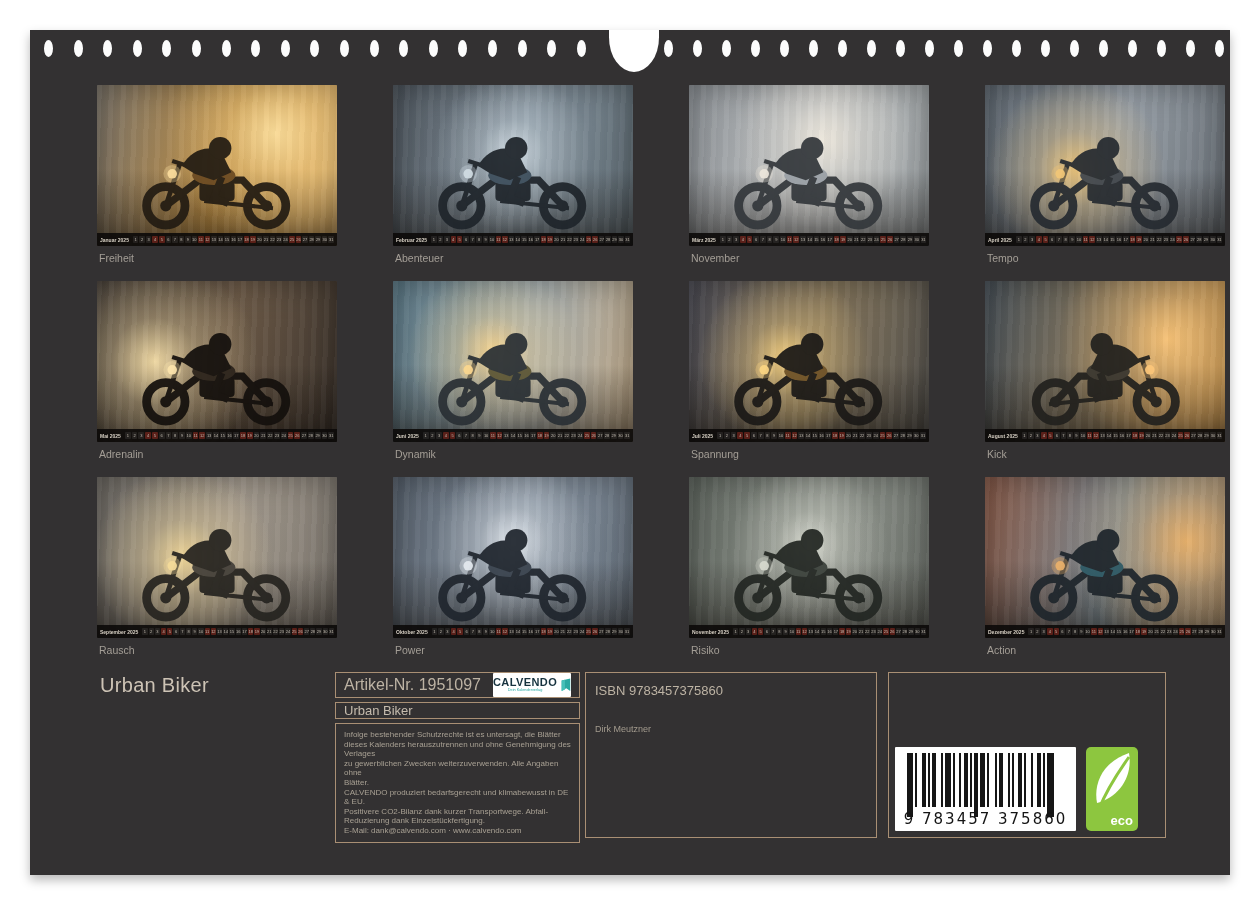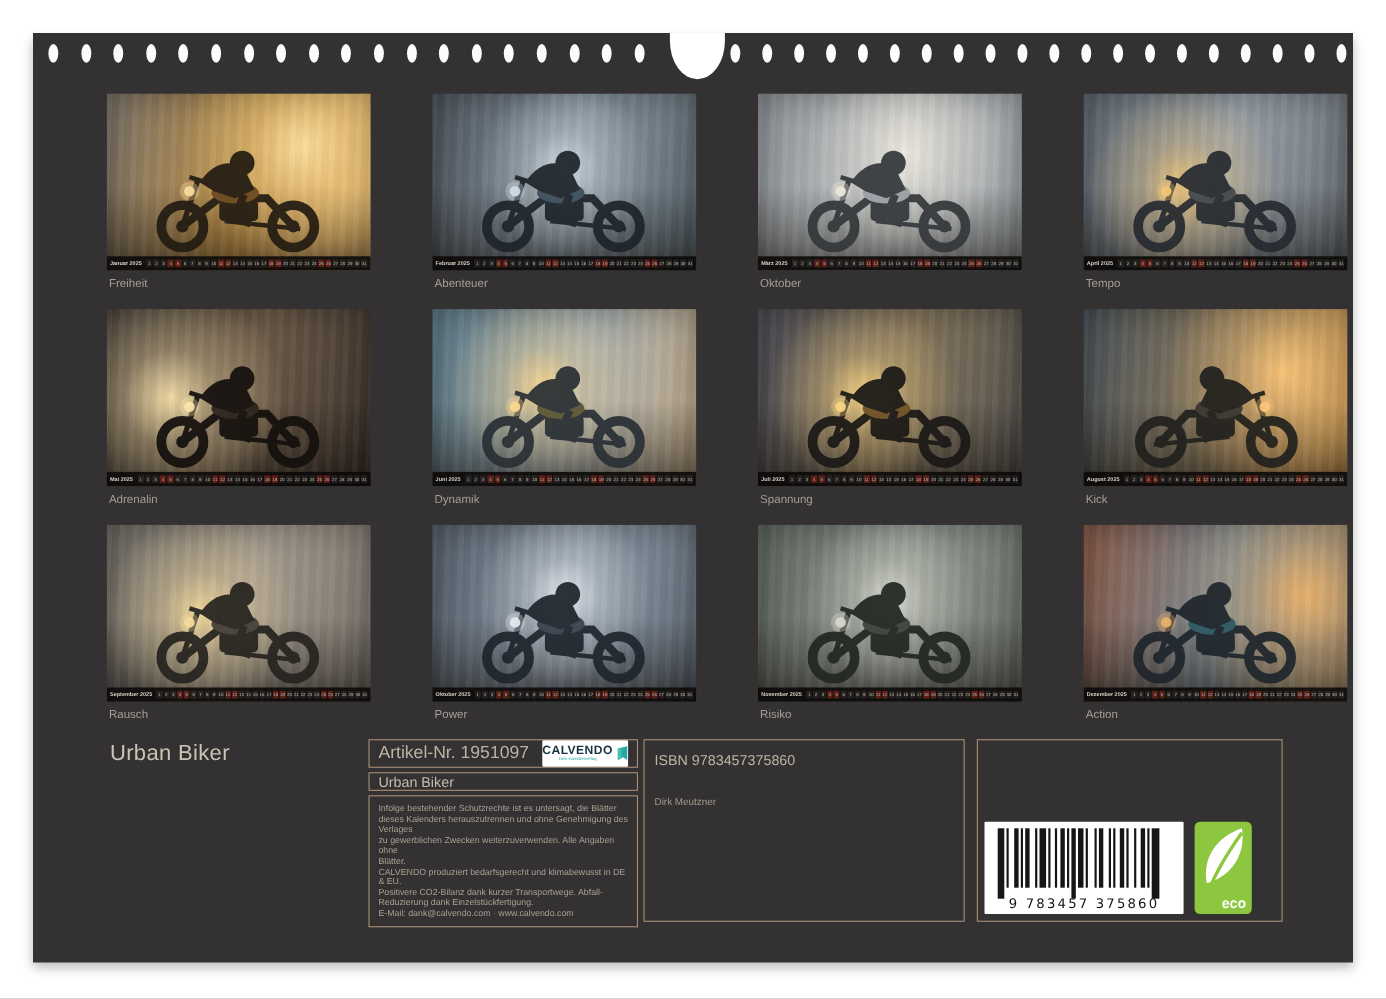--- a/index.html
+++ b/index.html
@@ -60,21 +60,21 @@
   .isbn{position:absolute;left:9px;top:10px;font-size:13px;color:#bdb3a4;}
   .author{position:absolute;left:9px;top:51px;font-size:9px;color:#a39b8e;}
   .publisher{position:absolute;left:141px;top:9px;font-size:12px;line-height:14px;color:#bdb3a4;}
   .boxC{position:absolute;left:858px;top:642px;width:278px;height:166px;}
   .barcode{position:absolute;left:6px;top:74px;width:181px;height:84px;background:#ffffff;border-radius:1px;}
   .bars{position:absolute;left:12px;right:12px;top:6px;height:54px;display:flex;align-items:flex-start;}
   .bar{height:100%;background:#161616;}
   .bar.tall{height:calc(100% + 10px);}
   .bgap{height:100%;}
   .digits{position:absolute;left:0;right:0;bottom:3px;text-align:center;
-          font-size:12px;color:#141414;letter-spacing:2px;font-family:"DejaVu Sans",sans-serif;}
+          font-size:15px;color:#141414;letter-spacing:2px;font-family:"DejaVu Sans",sans-serif;}
   .eco{position:absolute;left:197px;top:74px;width:52px;height:84px;background:#8dc63f;border-radius:5px;overflow:hidden;}
   .eco svg{position:absolute;left:3px;top:4px;}
   .eco-text{position:absolute;right:5px;bottom:3px;font-size:13px;font-weight:bold;color:#ffffff;}
 </style>
 </head>
 <body>
 
 <div class="card">
   <div id="holes">
       <div class="hole" style="left: 14px; top: 10px;"></div>
@@ -302,21 +302,21 @@
               <span class="day wk">25</span>
               <span class="day wk">26</span>
               <span class="day">27</span>
               <span class="day">28</span>
               <span class="day">29</span>
               <span class="day">30</span>
               <span class="day">31</span>
             </span>
       </div>
         </div>
-    <div class="tile-label">Oktober</div>
+    <div class="tile-label">November</div>
   </div>
 
   <div class="tile">
     <div class="photo" style="background: linear-gradient(rgba(0, 0, 0, 0) 52%, rgba(18, 14, 10, 0.55) 100%), linear-gradient(103deg, rgb(95, 104, 113) 0%, rgb(152, 160, 168) 52%, rgb(106, 113, 120) 100%);">
       <div class="glow" style="background: radial-gradient(circle at 38% 52%, rgba(243, 199, 118, 0.9) 0%, rgba(243, 199, 118, 0.333) 22%, rgba(243, 199, 118, 0) 52%);"></div>
       <div class="streaks" style="background: repeating-linear-gradient(92deg, rgba(255, 255, 255, 0.05) 0px, rgba(255, 255, 255, 0.05) 5px, rgba(0, 0, 0, 0.035) 5px, rgba(0, 0, 0, 0.035) 12px);"></div>
 
     <svg class="moto" viewBox="0 0 240 130" xmlns="http://www.w3.org/2000/svg">
     <g fill="none" stroke="#262b31">
       <circle cx="56" cy="96" r="24" stroke-width="11"></circle>

